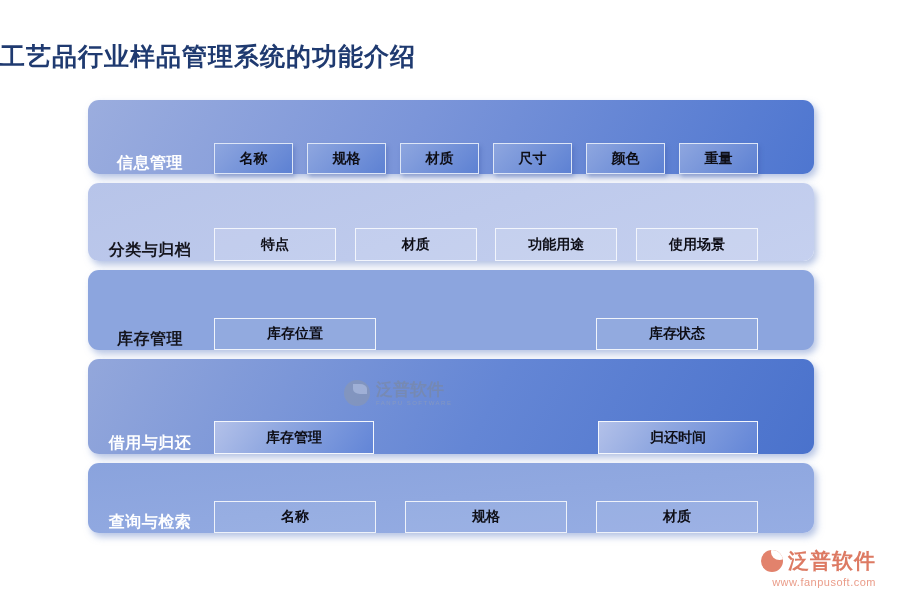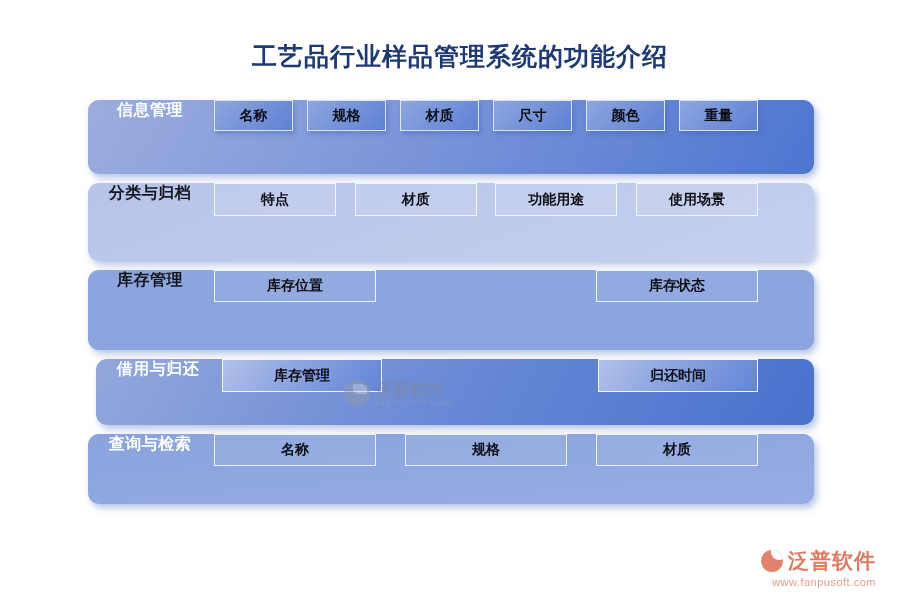--- a/index.html
+++ b/index.html
@@ -1,35 +1,35 @@
 <!DOCTYPE html>
 <html><head>
 <meta charset="utf-8">
 <style>
   html,body{margin:0;padding:0;}
   body{
     width:900px;height:600px;position:relative;overflow:hidden;
     background:#ffffff;font-family:"Liberation Sans","DejaVu Sans",sans-serif;
   }
   .title{
-    text-align:center;margin:0;padding-top:40px;
-    font-size:25px;font-weight:bold;color:#1f3a70;letter-spacing:1px;padding-left:20px;
+    text-align:left;margin:0;padding-top:40px;
+    font-size:25px;font-weight:bold;color:#1f3a70;letter-spacing:1px;
   }
   .rows{
     position:absolute;left:88px;top:100px;width:726px;
     display:flex;flex-direction:column;gap:9px;
   }
   .row{
-    border-radius:11px;display:flex;align-items:flex-start;
+    border-radius:11px;display:flex;align-items:flex-end;
     box-shadow:3px 4px 7px rgba(122,147,205,.55);
   }
   .r1{height:74px;background:linear-gradient(118deg,#9badde 0%,#7b95d9 45%,#4e76d0 100%);}
   .r2{height:78px;background:linear-gradient(160deg,#b7c4e9 0%,#c5d0ef 100%);}
   .r3{height:80px;background:#8ca5de;}
-  .r4{height:66px;background:linear-gradient(118deg,#93a7db 0%,#6486d5 55%,#4a72cc 100%);margin-left:8px;}
+  .r4{height:95px;background:linear-gradient(118deg,#93a7db 0%,#6486d5 55%,#4a72cc 100%);}
   .r5{height:70px;background:linear-gradient(175deg,#8aa3dd 0%,#96ade3 100%);}
   .lbl{
     width:124px;flex:none;text-align:center;
     font-weight:bold;font-size:16px;letter-spacing:.5px;
   }
   .lbl.light{color:#ffffff;}
   .lbl.dark{color:#15151d;}
   .chips{
     flex:1;display:flex;justify-content:space-between;align-items:center;
     padding:0 56px 0 2px;

